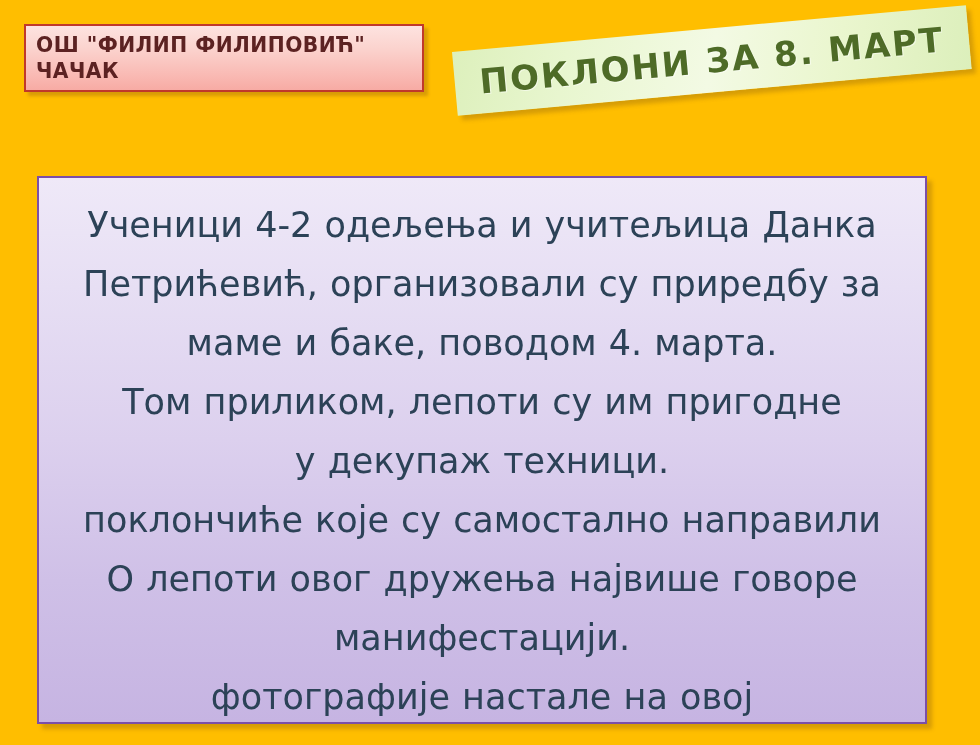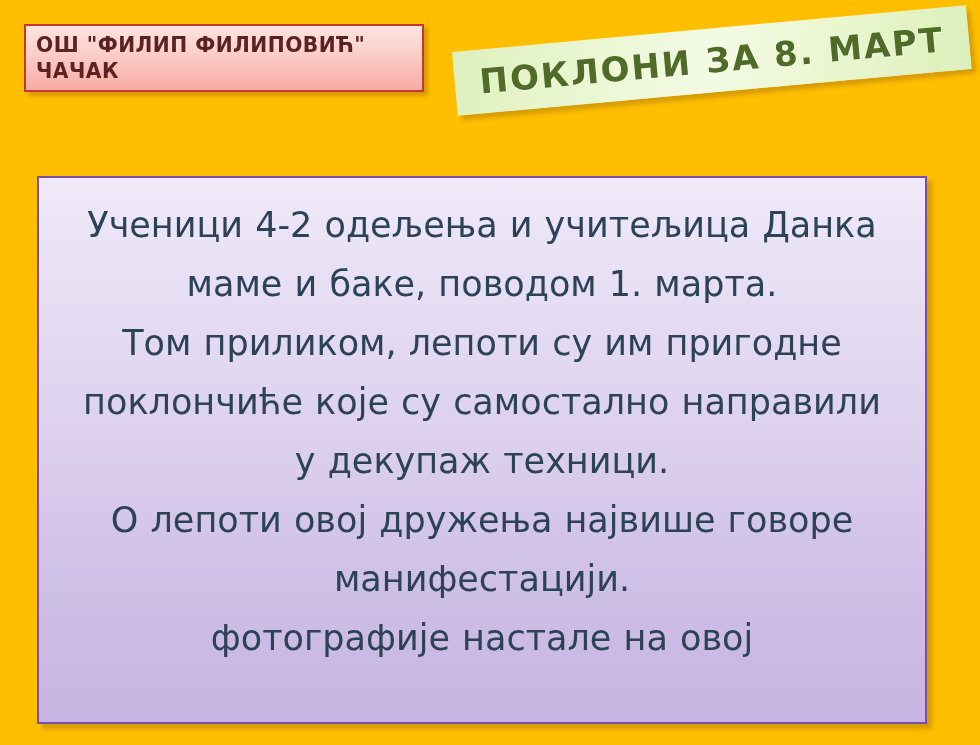--- a/index.html
+++ b/index.html
@@ -120,23 +120,24 @@
 
   <div id="title-banner-wrap">
     <div id="title-banner">
       <span id="title-banner-text">ПОКЛОНИ  ЗА   8. МАРТ</span>
     </div>
   </div>
 
   <div id="content-box">
     <p id="content-paragraph">
       <span class="ln">Ученици 4-2 одељења и учитељица Данка</span>
-      <span class="ln">маме и баке, поводом 1. марта.</span>
+      <span class="ln">Петрићевић, организовали су приредбу за</span>
+      <span class="ln">маме и баке, поводом 4. марта.</span>
       <span class="ln">Том приликом, лепоти су им пригодне</span>
+      <span class="ln">у  декупаж  техници.</span>
       <span class="ln">поклончиће које су самостално направили</span>
-      <span class="ln">у  декупаж  техници.</span>
-      <span class="ln">О лепоти овој дружења највише говоре</span>
+      <span class="ln">О лепоти овог дружења највише говоре</span>
       <span class="ln">манифестацији.</span>
       <span class="ln">фотографије настале на овој</span>
     </p>
   </div>
 
 </div>
 
 </body></html>

